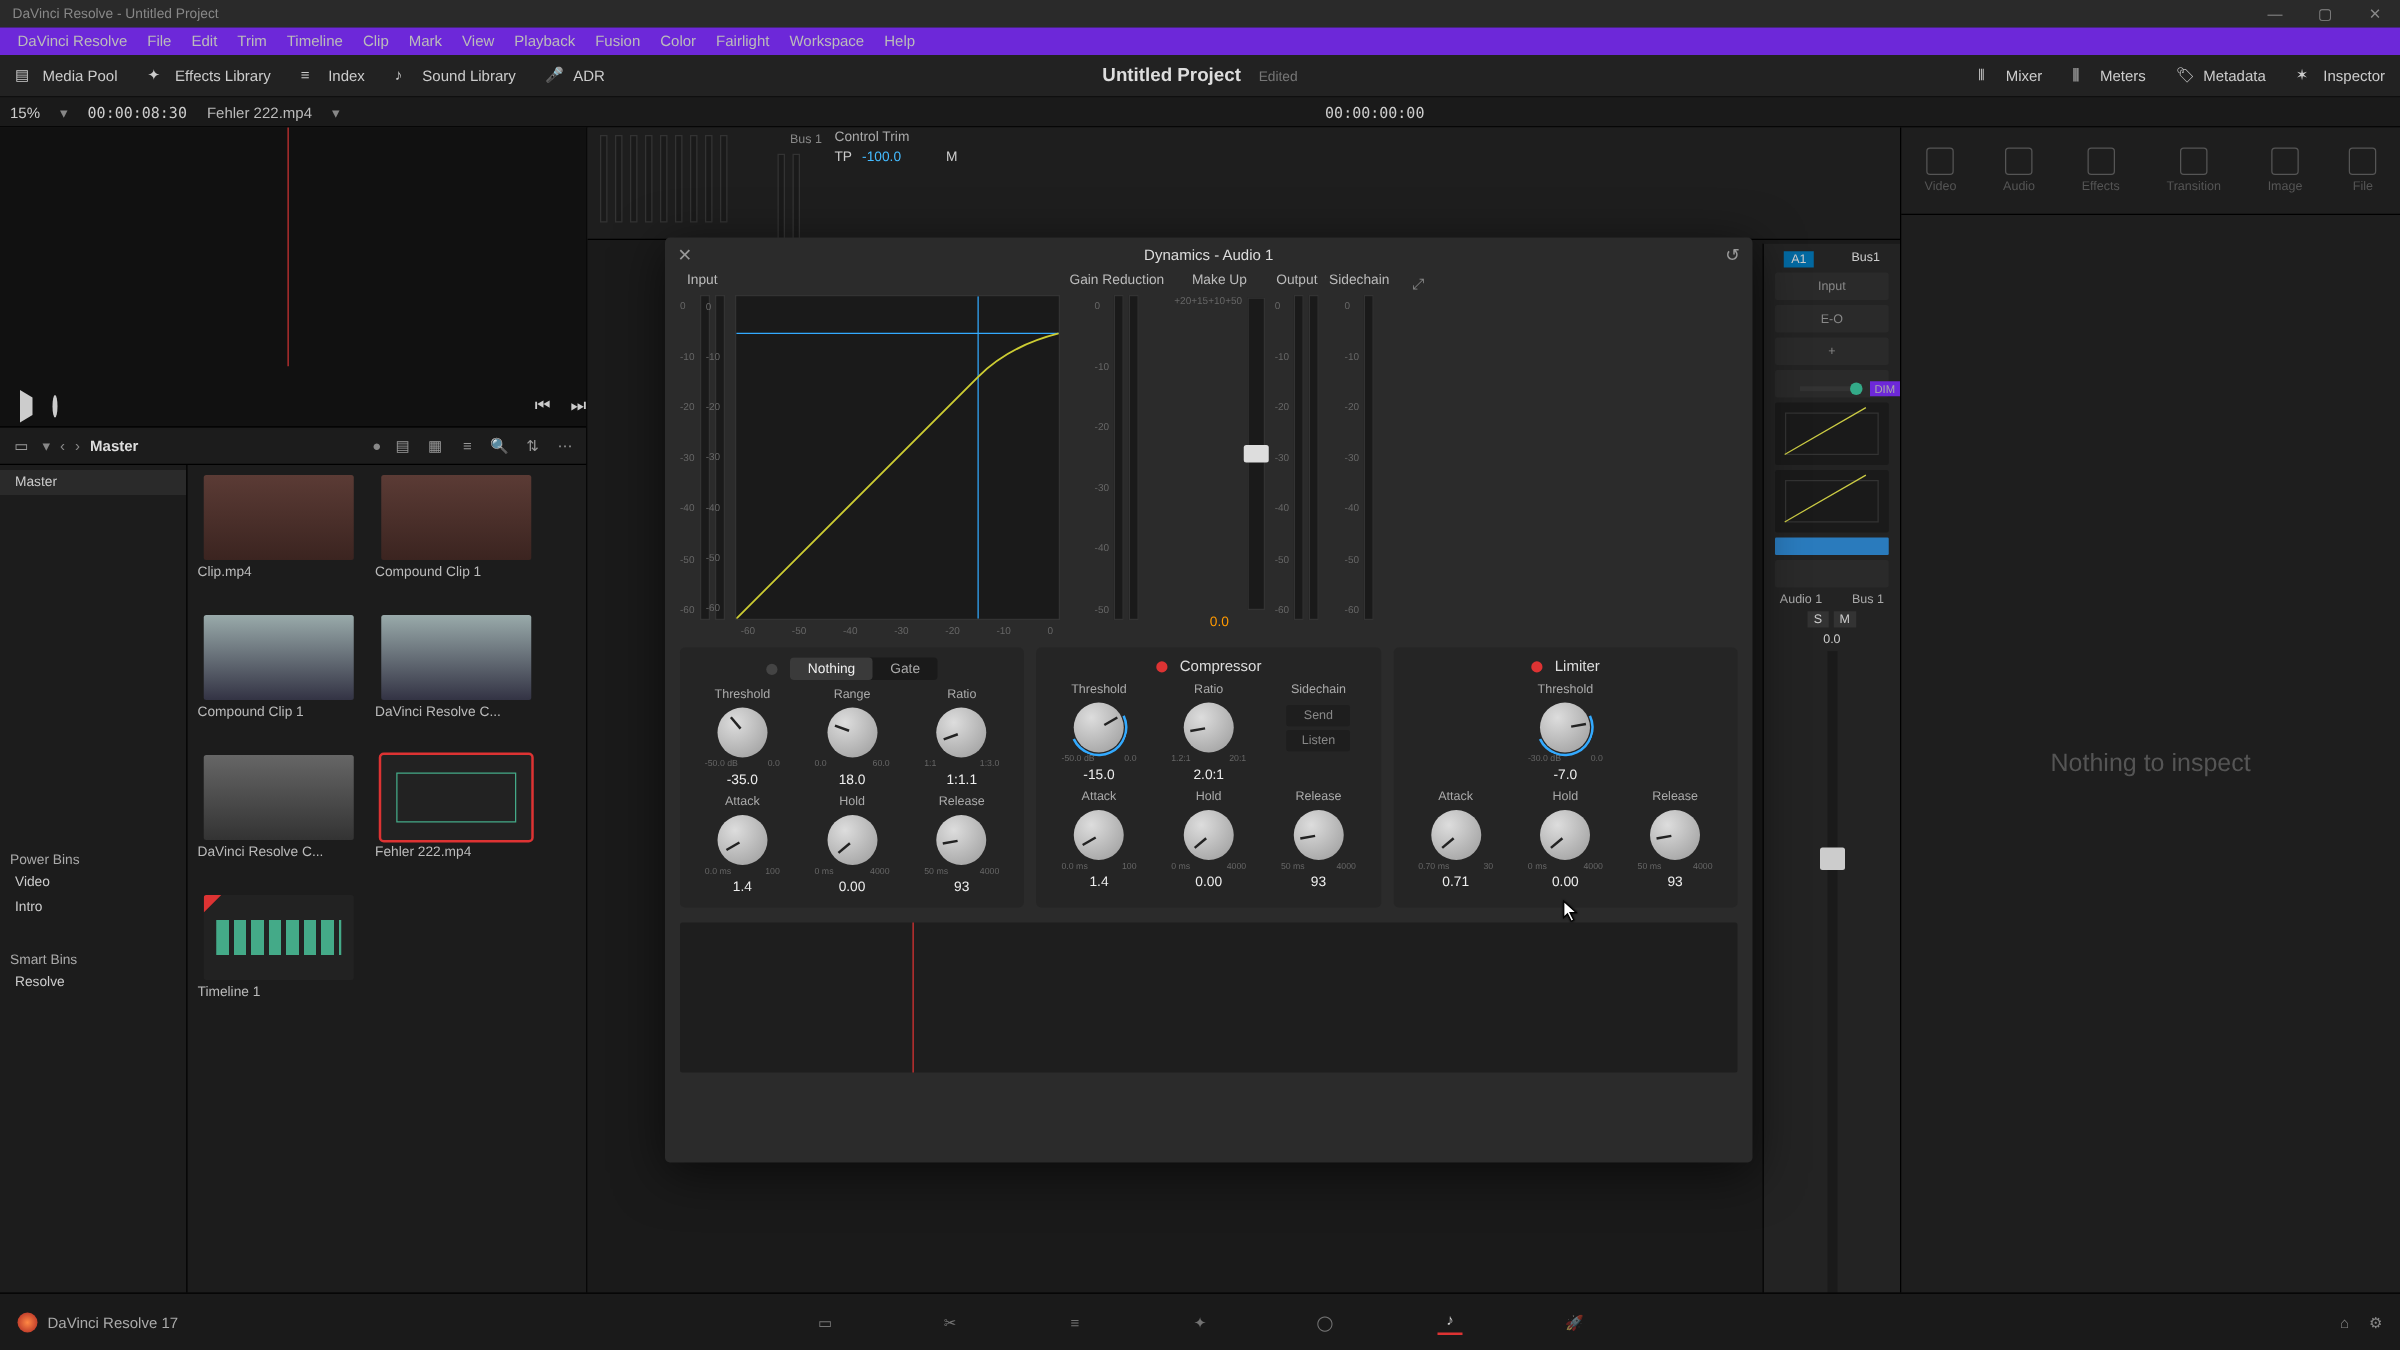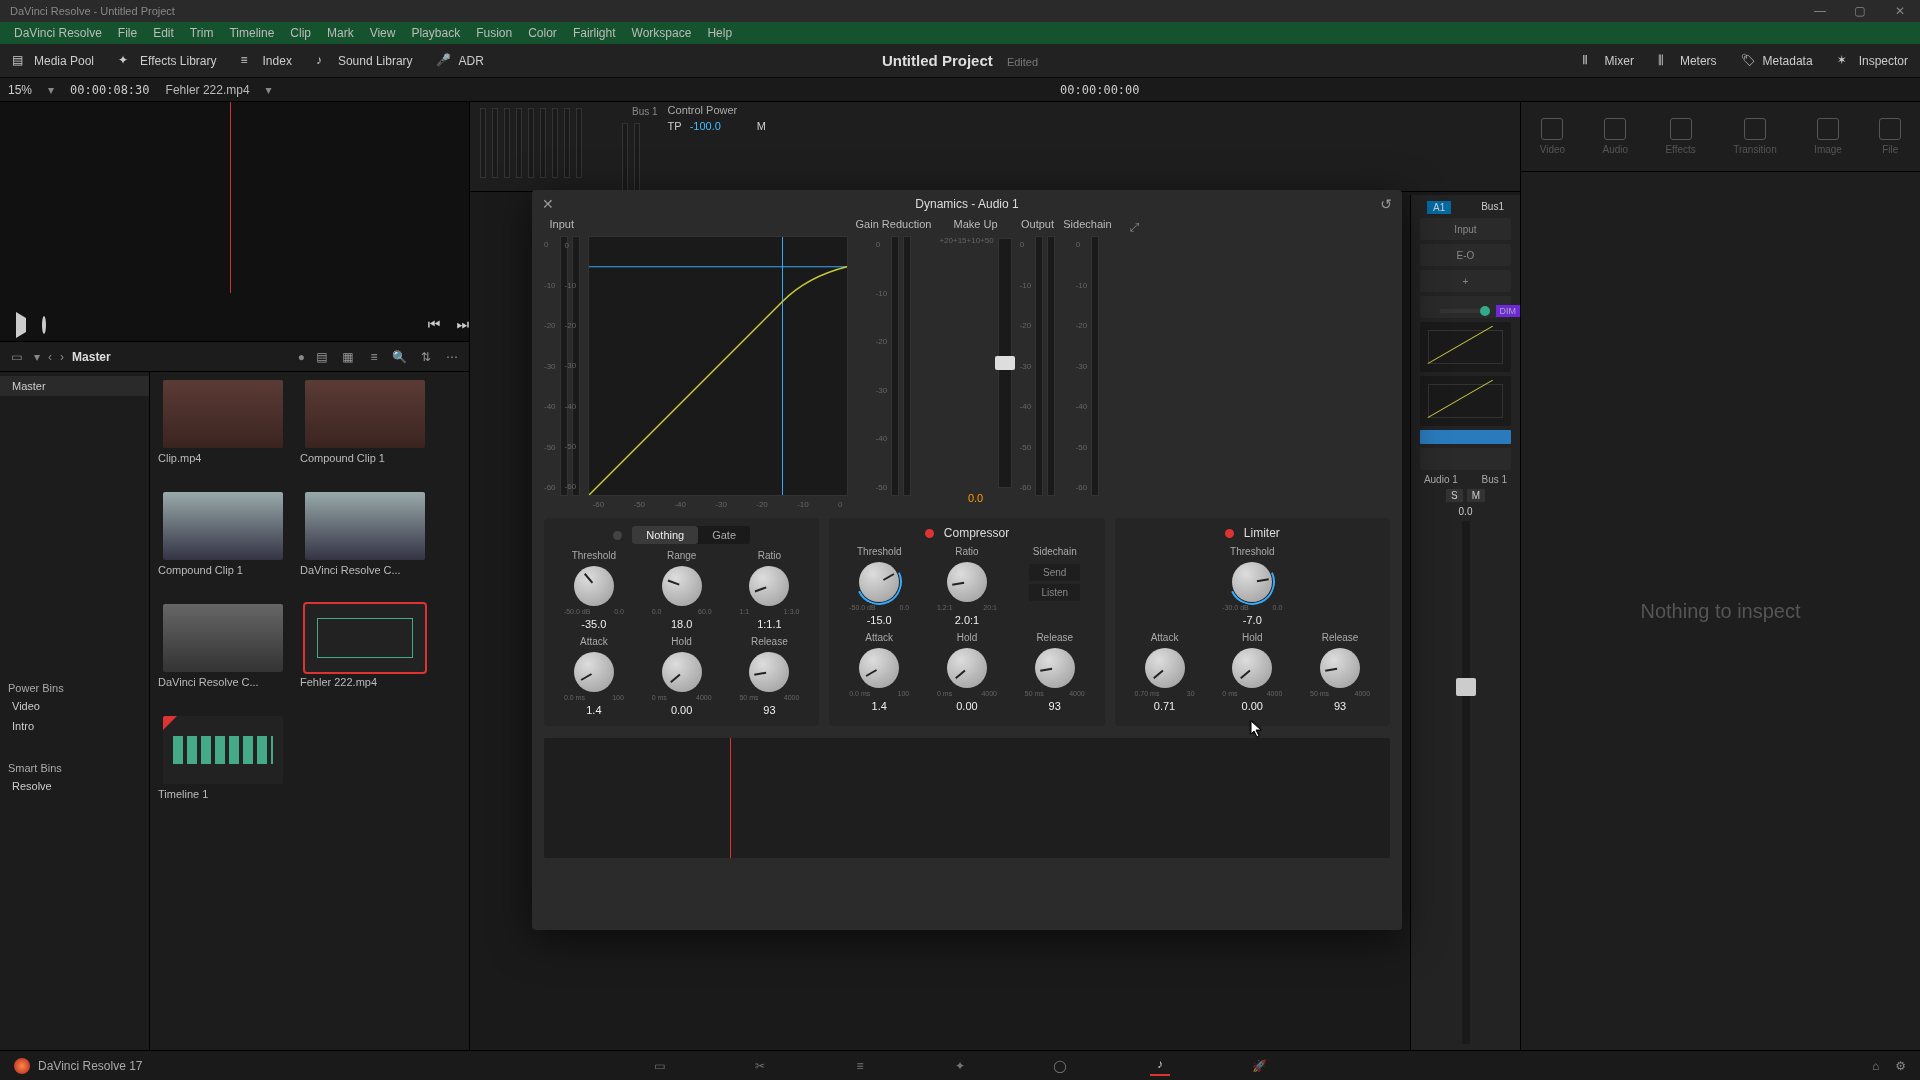--- a/index.html
+++ b/index.html
@@ -4,21 +4,21 @@
 <style>
   * { box-sizing: border-box; margin: 0; padding: 0; font-family: -apple-system, "Segoe UI", Arial, sans-serif; user-select: none; }
   body { background: #1b1b1b; color: #ccc; width: 1920px; height: 1080px; overflow: hidden; font-size: 12px; position: relative; }
 
   
   .titlebar { height: 22px; background: #2a2a2a; display: flex; align-items: center; padding-left: 10px; color: #888; font-size: 11px; }
   .titlebar .wctl { margin-left: auto; display: flex; }
   .titlebar .wctl span { width: 40px; height: 22px; display: flex; align-items: center; justify-content: center; color: #888; font-size: 12px; }
 
   
-  .menubar { height: 22px; background: #14532d; display: flex; align-items: center; padding-left: 6px; }
+  .menubar { height: 22px; background: #6d28d9; display: flex; align-items: center; padding-left: 6px; }
   .menubar span { padding: 0 8px; color: #bbb; font-size: 12px; }
 
   
   .toolbar { height: 34px; background: #222; display: flex; align-items: center; border-bottom: 1px solid #0a0a0a; }
   .tb-btn { display: flex; align-items: center; padding: 0 12px; color: #ccc; height: 34px; gap: 6px; }
   .tb-btn .ic { width: 16px; height: 16px; display: inline-block; }
   .project-title { position: absolute; left: 50%; transform: translateX(-50%); color: #ddd; font-size: 15px; font-weight: 600; }
   .project-title .edited { color: #777; font-size: 11px; font-weight: 400; margin-left: 10px; }
   .tb-right { margin-left: auto; display: flex; }
 
@@ -139,21 +139,21 @@
   .knob-range{display:flex;justify-content:space-between;font-size:7px;color:#666;width:60px;margin-top:2px;}
   .knob-val{font-size:11px;color:#eee;margin-top:3px;}
   .sc-btns{display:flex;flex-direction:column;gap:3px;margin-top:2px;}
   .sc-btns span{font-size:10px;color:#888;background:#1e1e1e;padding:3px 12px;border-radius:2px;text-align:center;}
 
   
   .dlg-wave{height:120px;background:#1e1e1e;margin:0 12px 8px;border-radius:2px;position:relative;}
   .dlg-wave .ph{position:absolute;left:22%;top:0;bottom:0;width:1px;background:#d33;}
 
   
-  .pagebar { position:absolute; bottom:0; left:0; right:0; height:30px; background:#1a1a1a; display:flex; align-items:center; justify-content:center; gap:80px; border-top:1px solid #000;text-align:center;}
+  .pagebar { position:absolute; bottom:0; left:0; right:0; height:46px; background:#1a1a1a; display:flex; align-items:center; justify-content:center; gap:80px; border-top:1px solid #000;text-align:center;}
   .pagebar .pic{width:20px;height:20px;opacity:.5;display:flex;align-items:center;justify-content:center;}
   .pagebar .pic.active{opacity:1;border-bottom:2px solid #d33;padding-bottom:2px;}
   .pagebar .left-app{position:absolute;left:14px;display:flex;align-items:center;gap:8px;color:#aaa;font-size:12px;}
   .pagebar .right-ic{position:absolute;right:14px;display:flex;gap:16px;}
 
   
   .cursor{position:absolute;left:1250px;top:720px;width:14px;height:18px;pointer-events:none;}
   .cursor svg{filter:drop-shadow(0 0 1px #000);}
 
 </style>
@@ -330,21 +330,21 @@
       </div>
       <div style="width:20px"></div>
       <div>
         <div class="bus">Bus 1</div>
         <div class="small">
             <div class="mbar"></div>
             <div class="mbar"></div>
           </div>
       </div>
       <div style="flex:1;display:flex;flex-direction:column">
-        <div class="cr-block"><span>Control Power</span></div>
+        <div class="cr-block"><span>Control Trim</span></div>
         <div class="loudness-block">
           <span>TP</span>
           <span style="color:#4bf">-100.0</span>
           <span style="width:20px"></span>
           <span>M</span>
         </div>
       </div>
     </div>
   </div>
 

